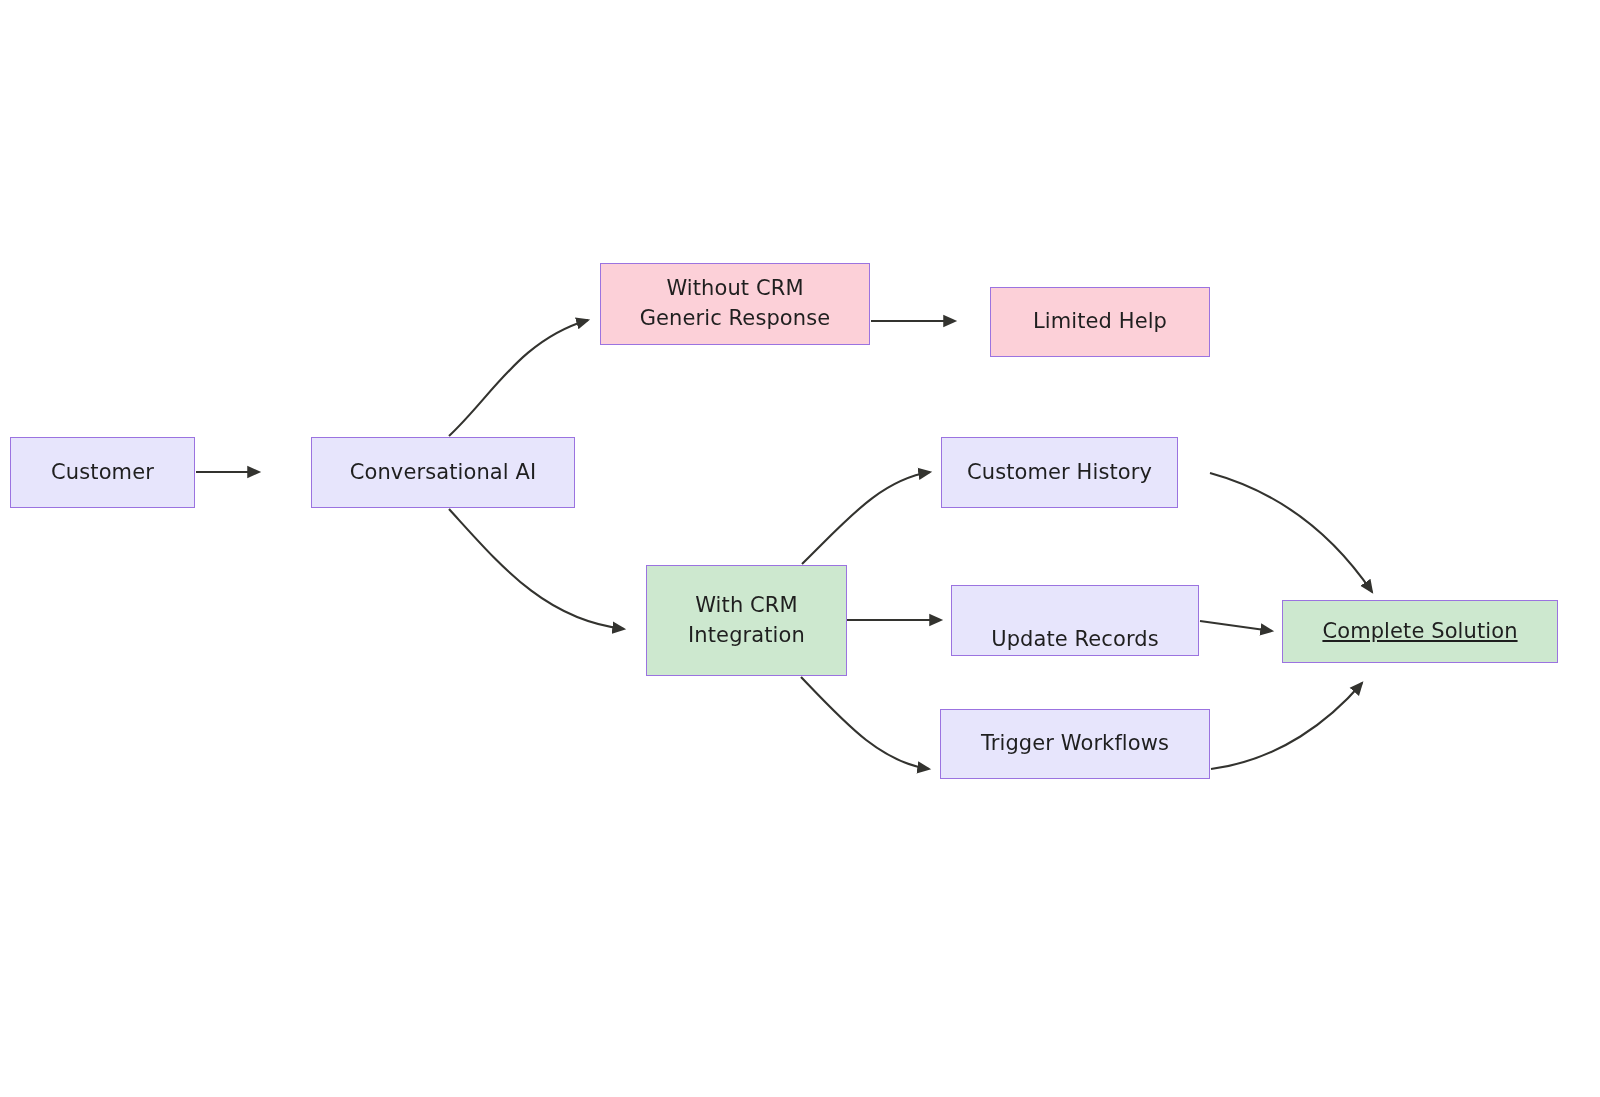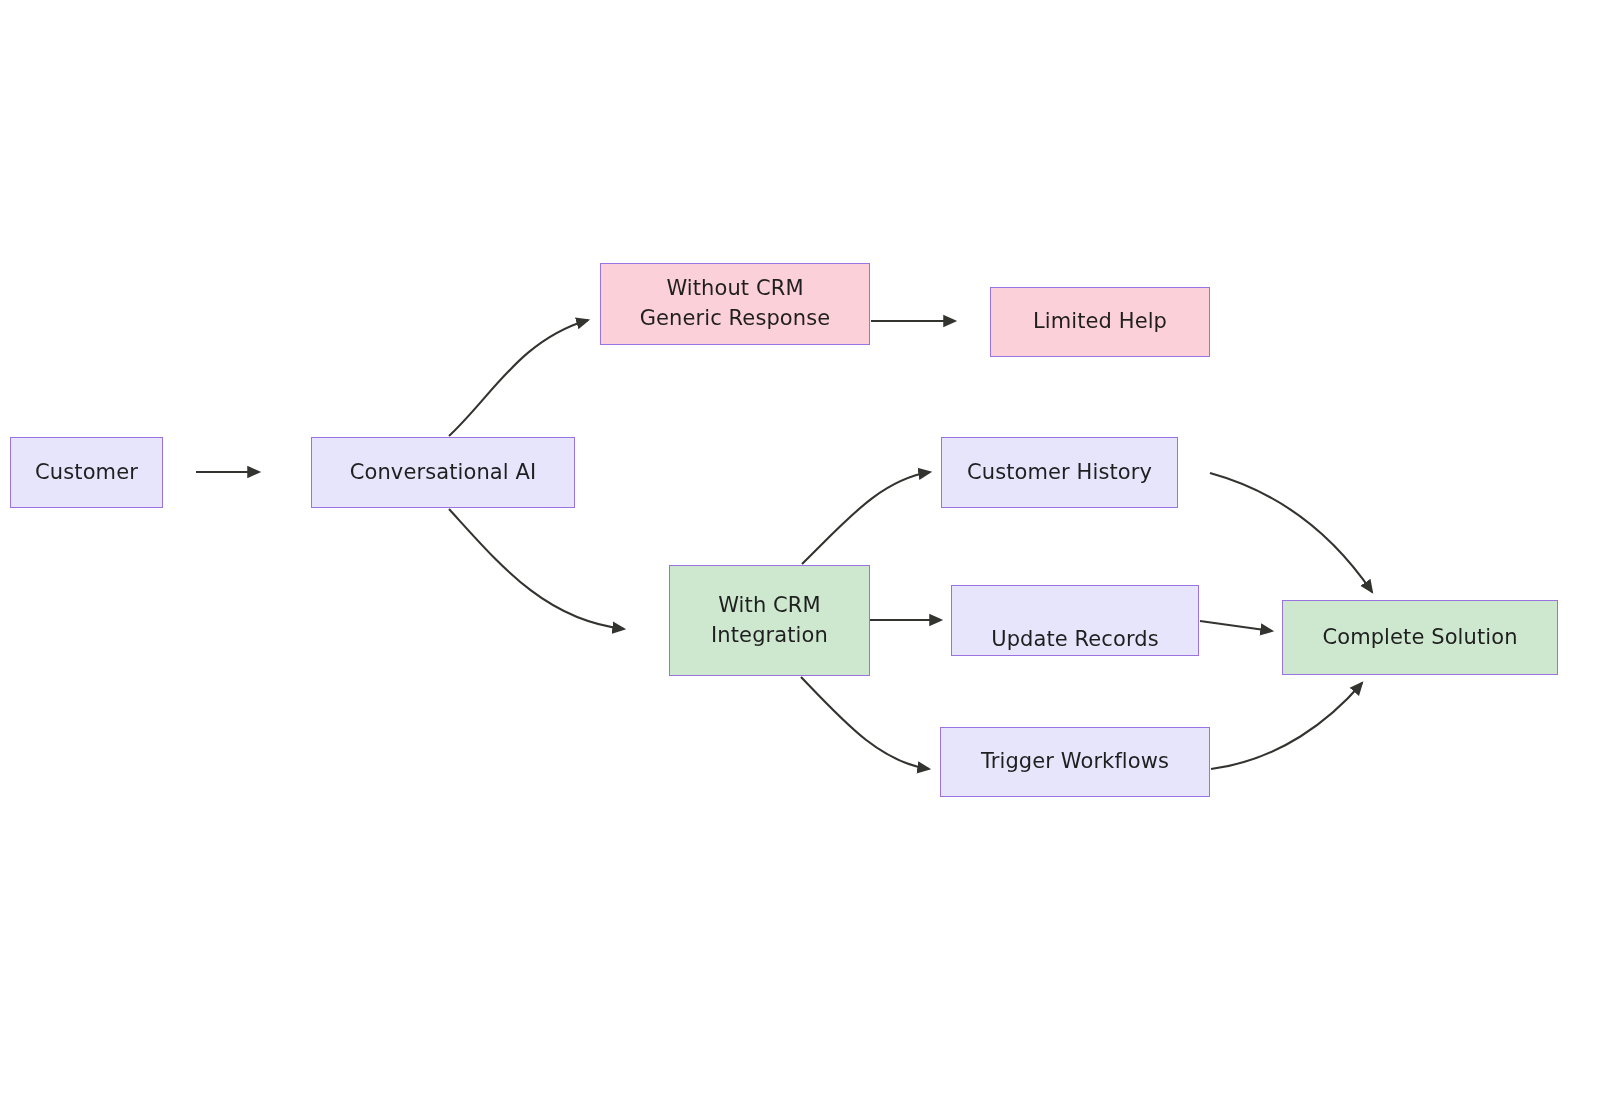--- a/index.html
+++ b/index.html
@@ -73,26 +73,26 @@
         <path d="M 802 564 C 847 520 880 480 930 472" class="edge-path" marker-end="url(#arrow)"></path>
         <path d="M 838 620 L 941 620" class="edge-path" marker-end="url(#arrow)"></path>
         <path d="M 801 677 C 845 723 880 762 929 769" class="edge-path" marker-end="url(#arrow)"></path>
         <path d="M 1210 473 C 1290 495 1340 545 1372 592" class="edge-path" marker-end="url(#arrow)"></path>
         <path d="M 1200 621 L 1272 631" class="edge-path" marker-end="url(#arrow)"></path>
         <path d="M 1211 769 C 1280 760 1330 720 1362 683" class="edge-path" marker-end="url(#arrow)"></path>
       </g>
   </svg>
 
   <div id="nodes-group">
-      <div class="node node-lavender" style="left: 10px; top: 437px; width: 153px; height: 71px;"><span>Customer</span></div>
+      <div class="node node-lavender" style="left: 10px; top: 437px; width: 185px; height: 71px;"><span>Customer</span></div>
       <div class="node node-lavender" style="left: 267px; top: 437px; width: 264px; height: 71px; margin-left: 44px;"><span>Conversational AI</span></div>
       <div class="node node-pink" style="left: 600px; top: 263px; width: 270px; height: 82px;"><span>Without CRM
 Generic Response</span></div>
       <div class="node node-pink" style="left: 990px; top: 287px; width: 220px; height: 70px;"><span>Limited Help</span></div>
-      <div class="node node-green" style="left: 669px; top: 565px; width: 201px; height: 111px;"><span>With CRM
+      <div class="node node-green" style="left: 646px; top: 565px; width: 201px; height: 111px;"><span>With CRM
 Integration</span></div>
       <div class="node node-lavender" style="left: 941px; top: 437px; width: 237px; height: 71px;"><span>Customer History</span></div>
       <div class="node node-lavender" style="left: 951px; top: 585px; width: 248px; height: 71px; align-items: flex-end;"><span>Update Records</span></div>
-      <div class="node node-lavender" style="left: 940px; top: 727px; width: 270px; height: 70px;"><span>Trigger Workflows</span></div>
-      <div class="node node-green" style="left: 1282px; top: 600px; width: 276px; height: 75px;"><span>Complete Solution</span></div>
+      <div class="node node-lavender" style="left: 940px; top: 709px; width: 270px; height: 70px;"><span>Trigger Workflows</span></div>
+      <div class="node node-green" style="left: 1282px; top: 600px; width: 276px; height: 63px; text-decoration: underline;"><span>Complete Solution</span></div>
     </div>
 
 </div>
 
 </body></html>

